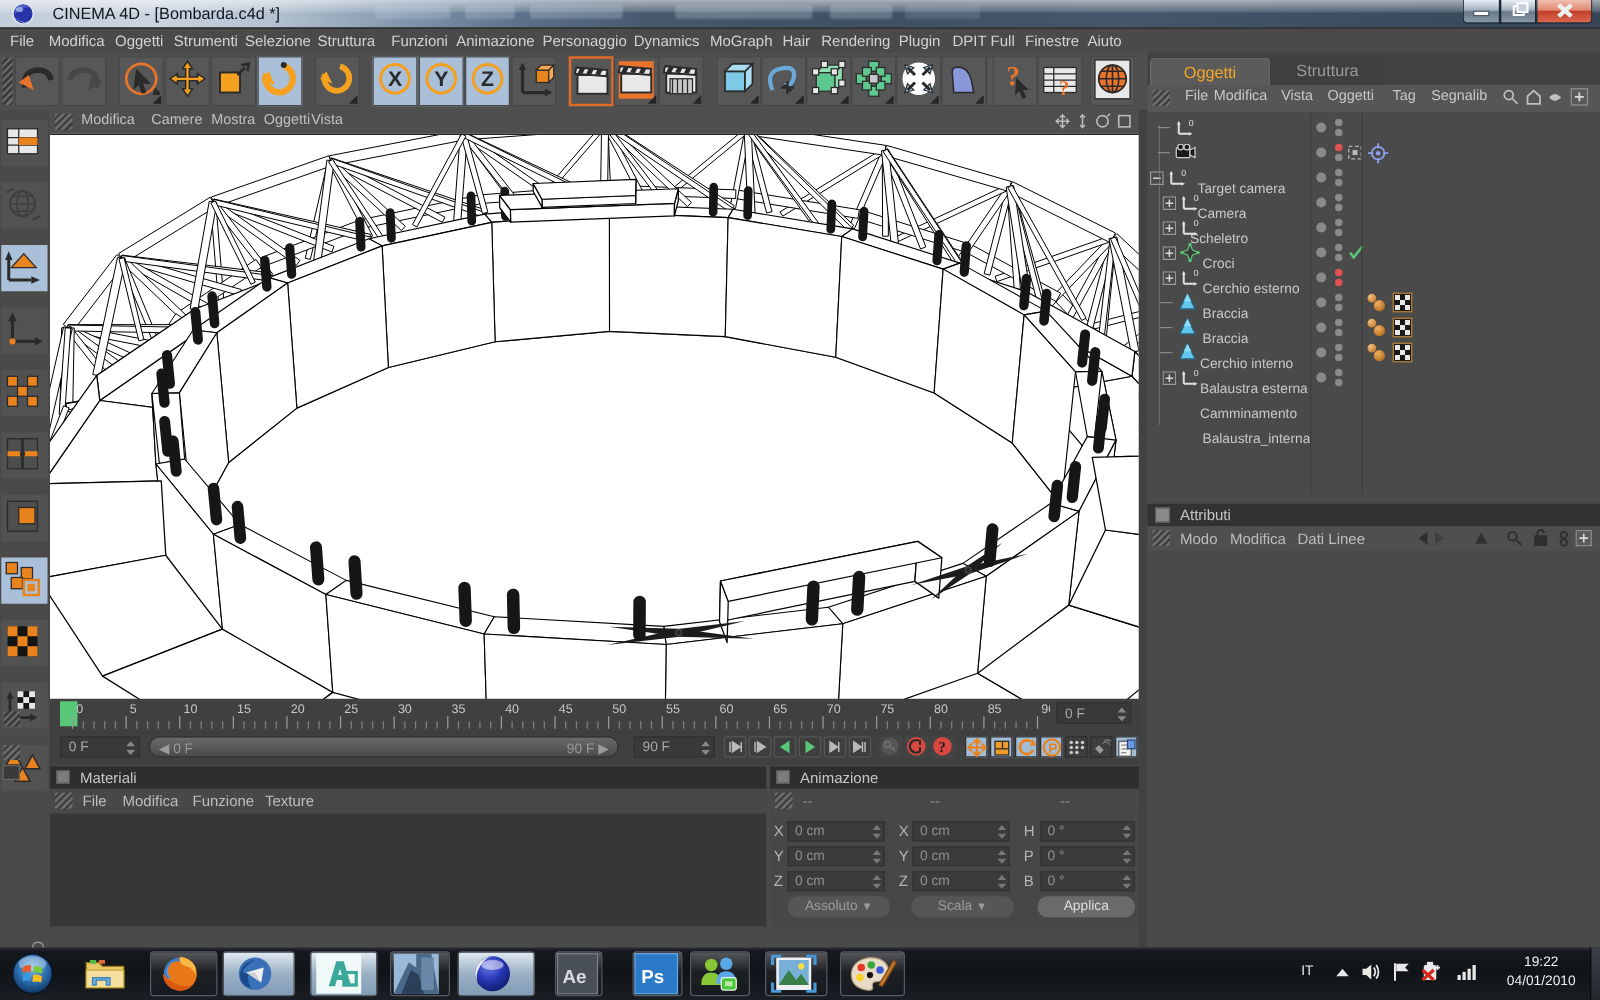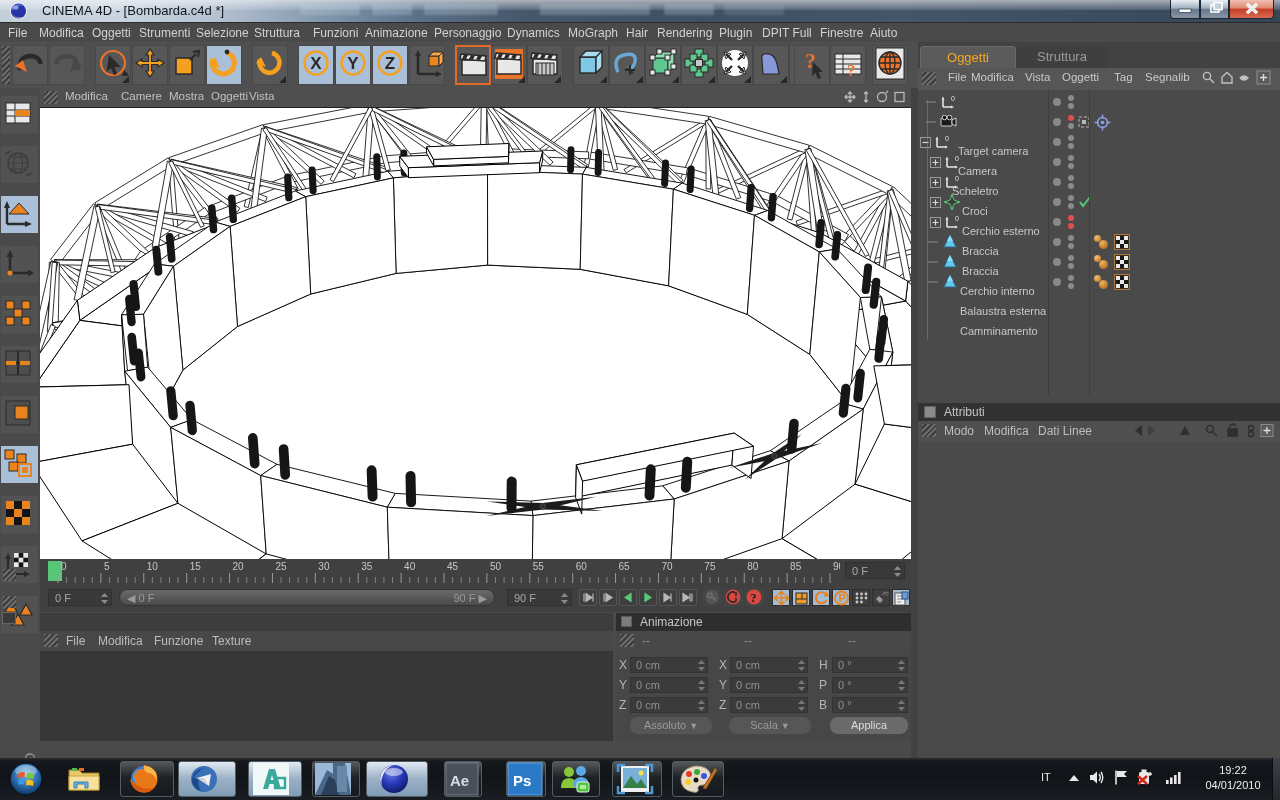--- a/index.html
+++ b/index.html
@@ -862,20 +862,35 @@
             <rect x="0.5" y="0.5" width="15" height="15" fill="#181818" stroke="#a87838" stroke-width="1.5"></rect>
             <g fill="#e8e8e8">
               <rect x="2" y="2" width="4" height="4"></rect>
               <rect x="10" y="2" width="4" height="4"></rect>
               <rect x="6" y="6" width="4" height="4"></rect>
               <rect x="2" y="10" width="4" height="4"></rect>
               <rect x="10" y="10" width="4" height="4"></rect>
             </g>
           </svg>
         </div>
+        <div class="trow" style="top:202px">
+          <svg class="abs" style="left:12px;top:5px" width="11" height="11">
+            <rect x="0.5" y="0.5" width="10" height="10" fill="#4a4a4a" stroke="#9a9a9a"></rect>
+            <path d="M2.5,5.5 h6 M5.5,2.5 v6" stroke="#d8d8d8" stroke-width="1.2"></path>
+          </svg>
+          <svg class="abs" style="left:26px;top:2px" width="17" height="16" viewBox="0 0 17 16">
+            <path d="M3,13 L3,5 M3,13 L11,13" stroke="#e2e2e2" stroke-width="1.6" fill="none"></path>
+            <path d="M1.5,5.5 L3,2.5 L4.5,5.5 Z M11,11.5 L14,13 L11,14.5 Z" fill="#e2e2e2"></path>
+            <text x="11" y="7" font-size="7" fill="#e2e2e2" font-family="Liberation Sans">0</text>
+          </svg>
+          <span class="nm" style="left:44px">Balaustra_interna</span>
+          <span class="abs" style="left:135px;top:6px;width:8px;height:8px;border-radius:50%;background:#8a8a8a"></span>
+          <span class="abs" style="left:150px;top:2.5px;width:6px;height:6px;border-radius:50%;background:#8a8a8a"></span>
+          <span class="abs" style="left:150px;top:11px;width:6px;height:6px;border-radius:50%;background:#8a8a8a"></span>
+        </div>
         <div class="abs" style="left:130px;top:0;width:1px;height:306px;background:#3e3e3e"></div>
         <div class="abs" style="left:171px;top:0;width:1px;height:306px;background:#3e3e3e"></div>
         <div class="abs" style="left:9px;top:10px;width:1px;height:240px;background:#8a8a8a;opacity:.5"></div>
       </div>
     <div id="attr">
       <div class="abs" style="left:6px;top:3px;width:12px;height:12px;background:#8a8a8a;border:1px solid #606060"></div>
       <span class="abs" style="left:26px;top:2px">Attributi</span>
     </div>
     <div id="attrmenu">
       <div class="grip abs" style="left:4px;top:3px;width:14px;height:13px"></div>
@@ -1094,20 +1109,24 @@
           </svg></div>
         <div class="abs" style="left:852px;top:4px;width:18px;height:17px;background:#a4bdd6;border:1px solid #2e2e2e"><svg width="17" height="16" viewBox="0 0 17 16">
             <rect x="2" y="3" width="10" height="12" fill="#f0f0f0" stroke="#555"></rect>
             <path d="M4,6 h6 M4,9 h6 M4,12 h4" stroke="#888"></path>
             <rect x="9" y="2" width="6" height="7" fill="#6a9adf" stroke="#2a4a7a"></rect>
           </svg></div>
       </div>
   </div>
 
   <div id="matpanel" class="abs">
+    <div class="phead">
+        <div class="abs" style="left:5px;top:3px;width:11px;height:11px;background:#7d7d7d;border:1px solid #5a5a5a"></div>
+        <span class="abs" style="left:24px;top:2px">Materiali</span>
+      </div>
     <div class="pmenu">
         <div class="grip abs" style="left:4px;top:3px;width:14px;height:13px"></div>
       <span class="abs" style="left:26px;top:3px">File</span>
         <span class="abs" style="left:58px;top:3px">Modifica</span>
         <span class="abs" style="left:114px;top:3px">Funzione</span>
         <span class="abs" style="left:172px;top:3px">Texture</span>
     </div>
     <div class="abs" style="left:0;top:38px;width:573px;height:90px;background:#373737"></div>
   </div>
 

